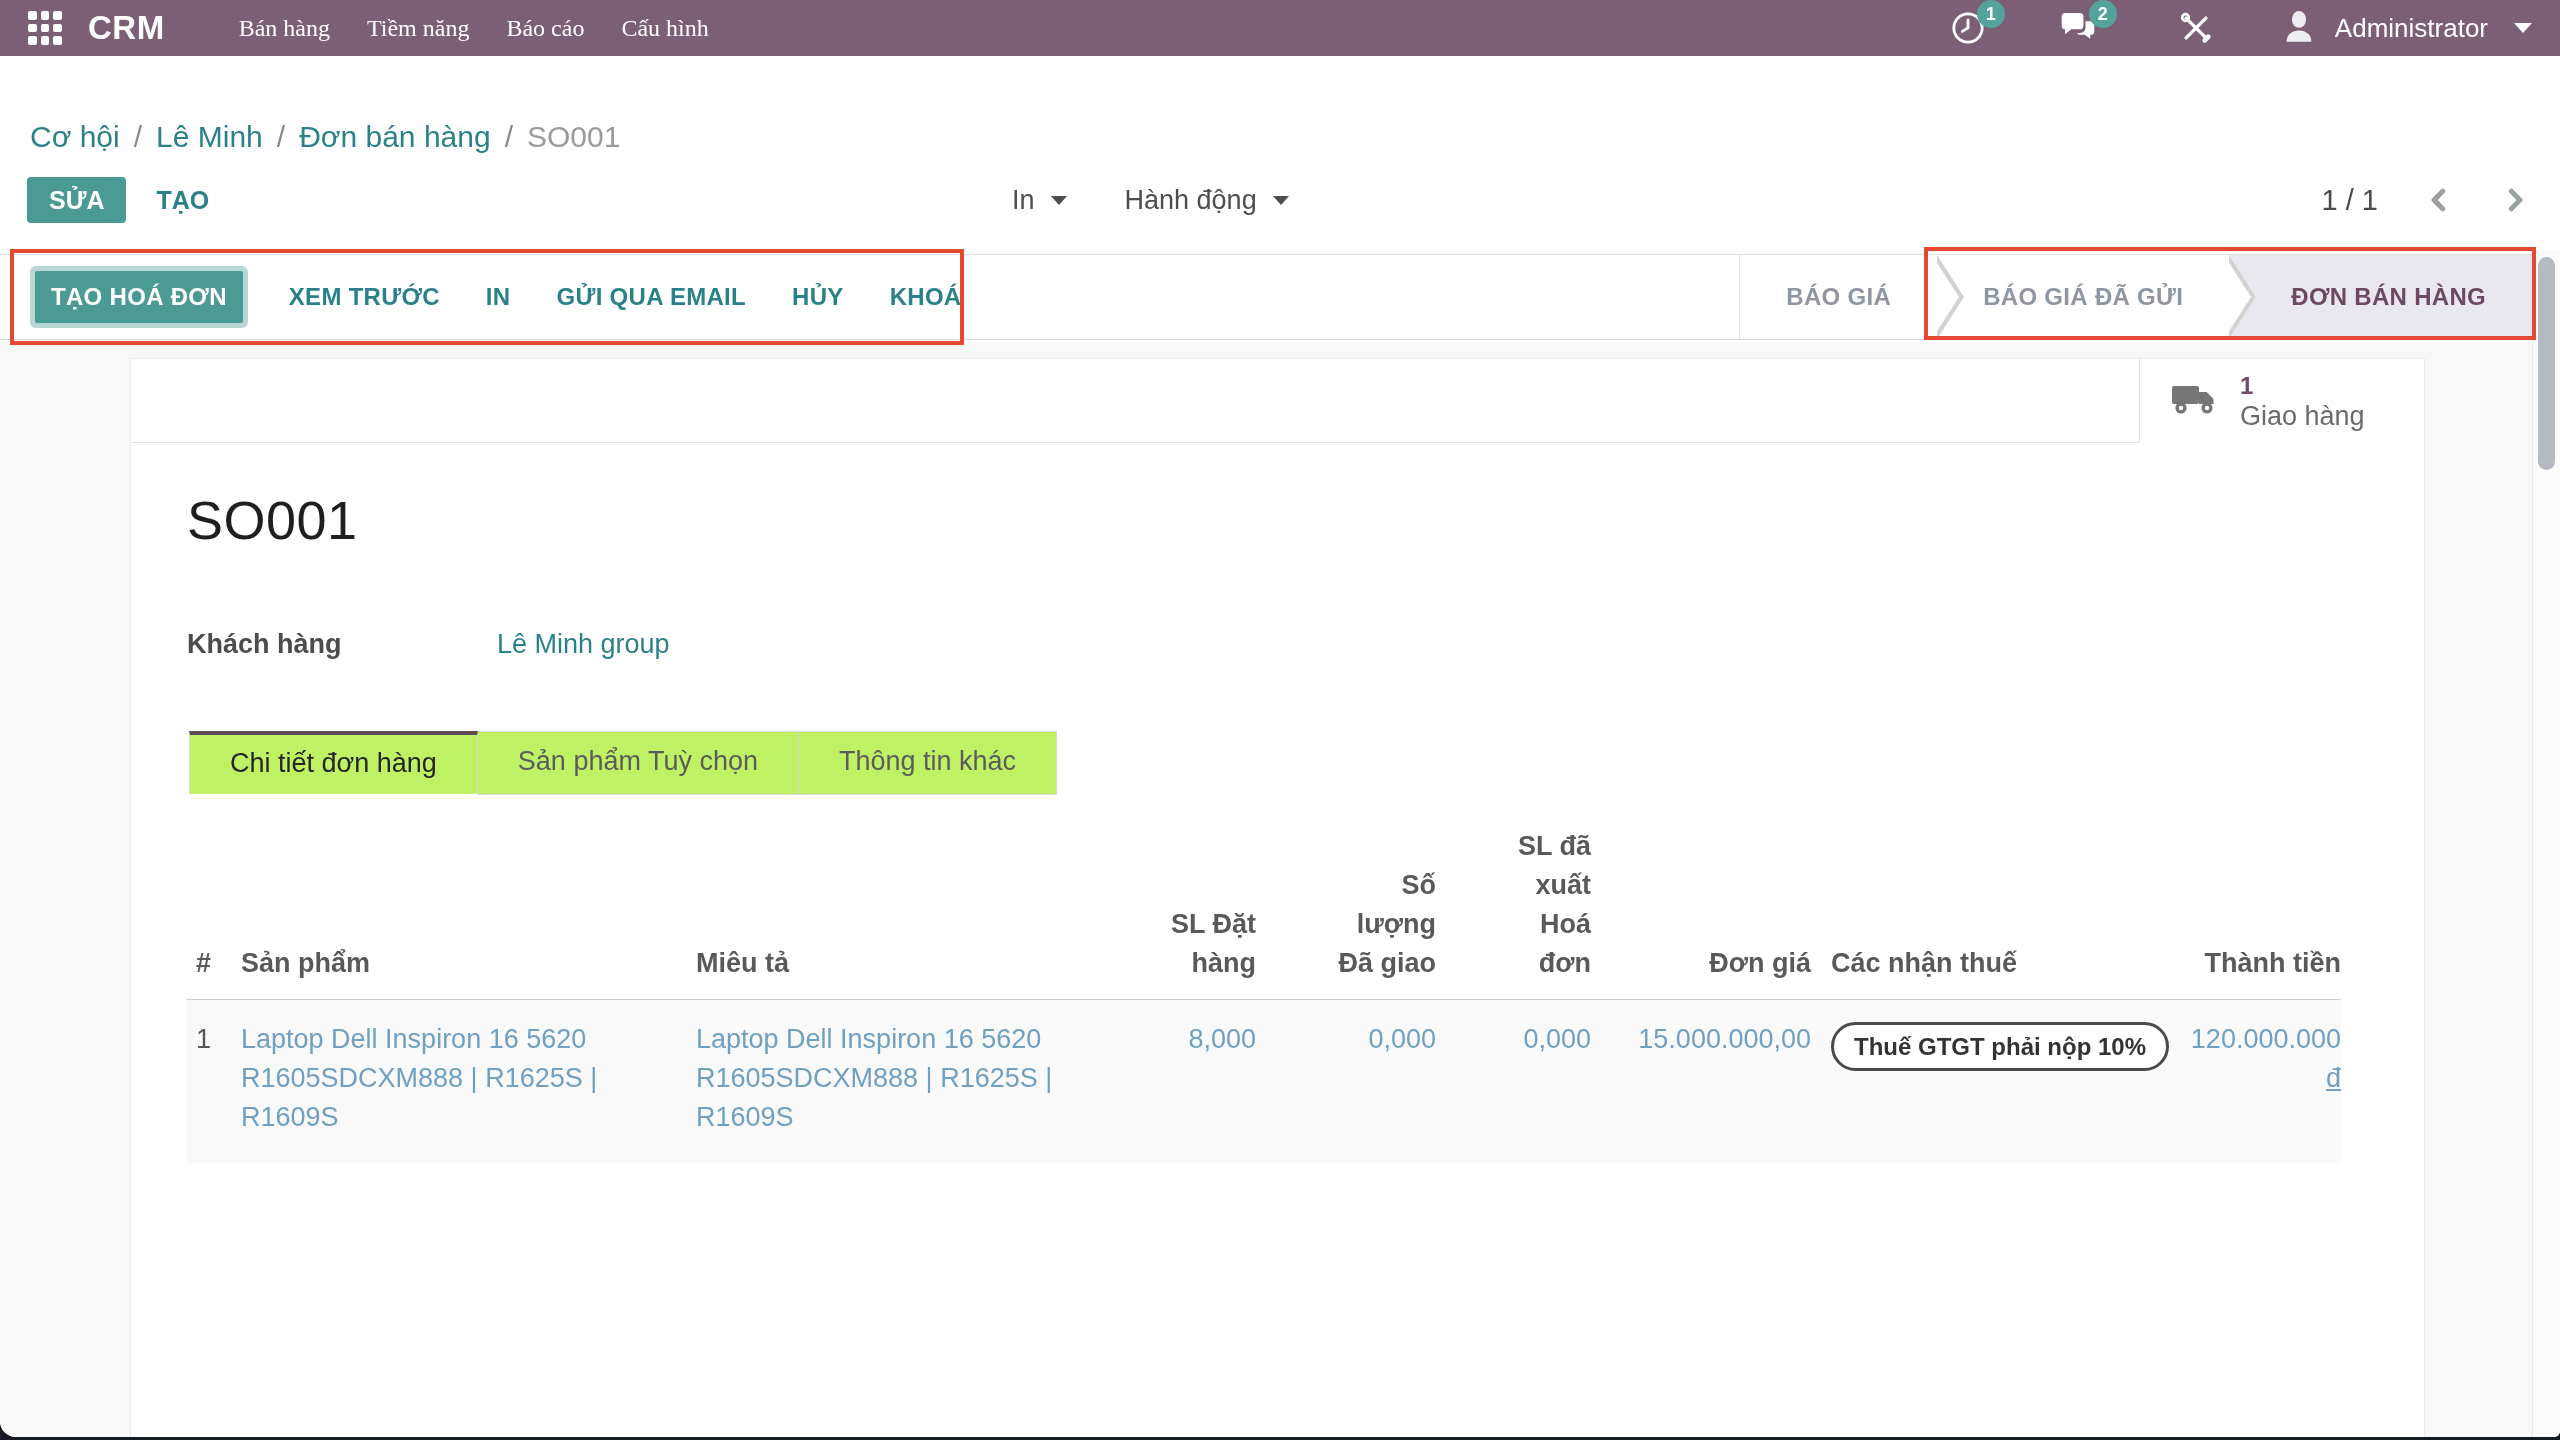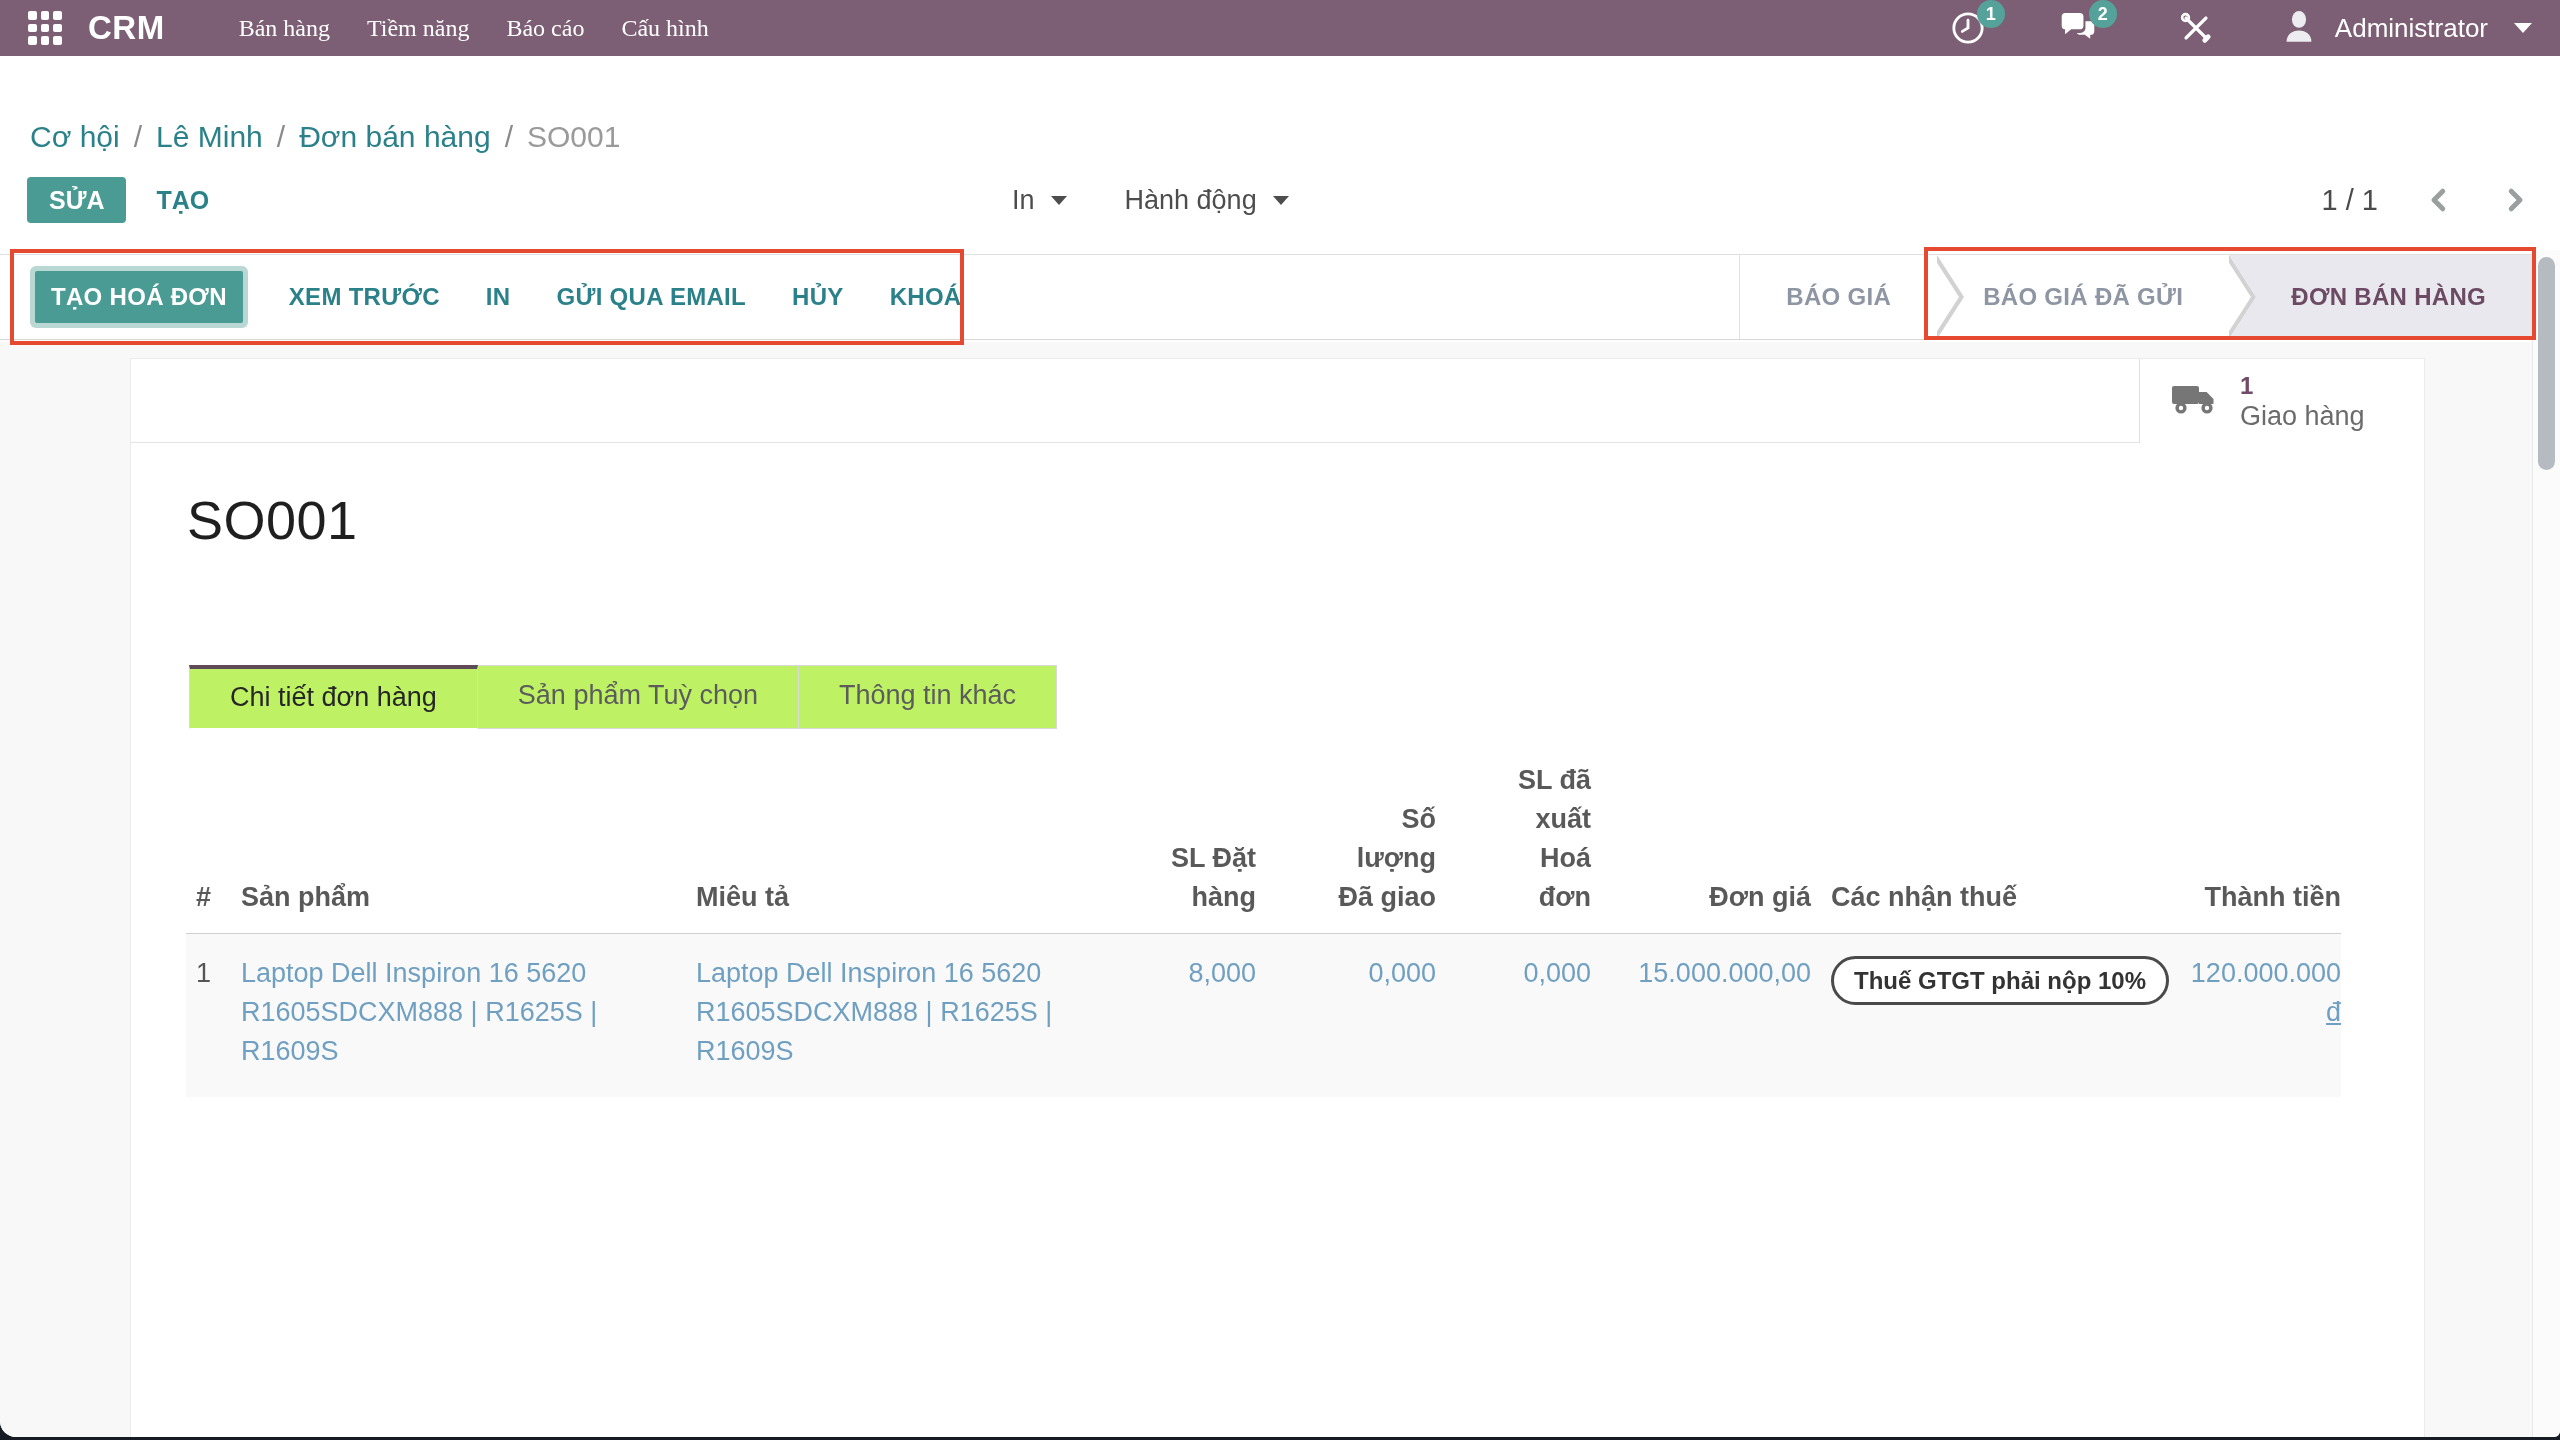--- a/index.html
+++ b/index.html
@@ -268,20 +268,26 @@
           <span class="txt">
             <span class="smart-count">1</span>
             <span class="smart-label">Giao hàng</span>
           </span>
         </div>
       </div>
 
       <h1 class="sheet-title">SO001</h1>
 
       <div class="fields">
+        <div class="fgroup-left">
+          <div class="frow">
+            <div class="flabel">Khách hàng</div>
+            <div class="fvalue"><a>Lê Minh group</a></div>
+          </div>
+        </div>
       </div>
 
       <div class="tabs">
         <div class="tab active">Chi tiết đơn hàng</div>
         <div class="tab">Sản phẩm Tuỳ chọn</div>
         <div class="tab">Thông tin khác</div>
       </div>
 
       <table class="o-list">
         <colgroup>

